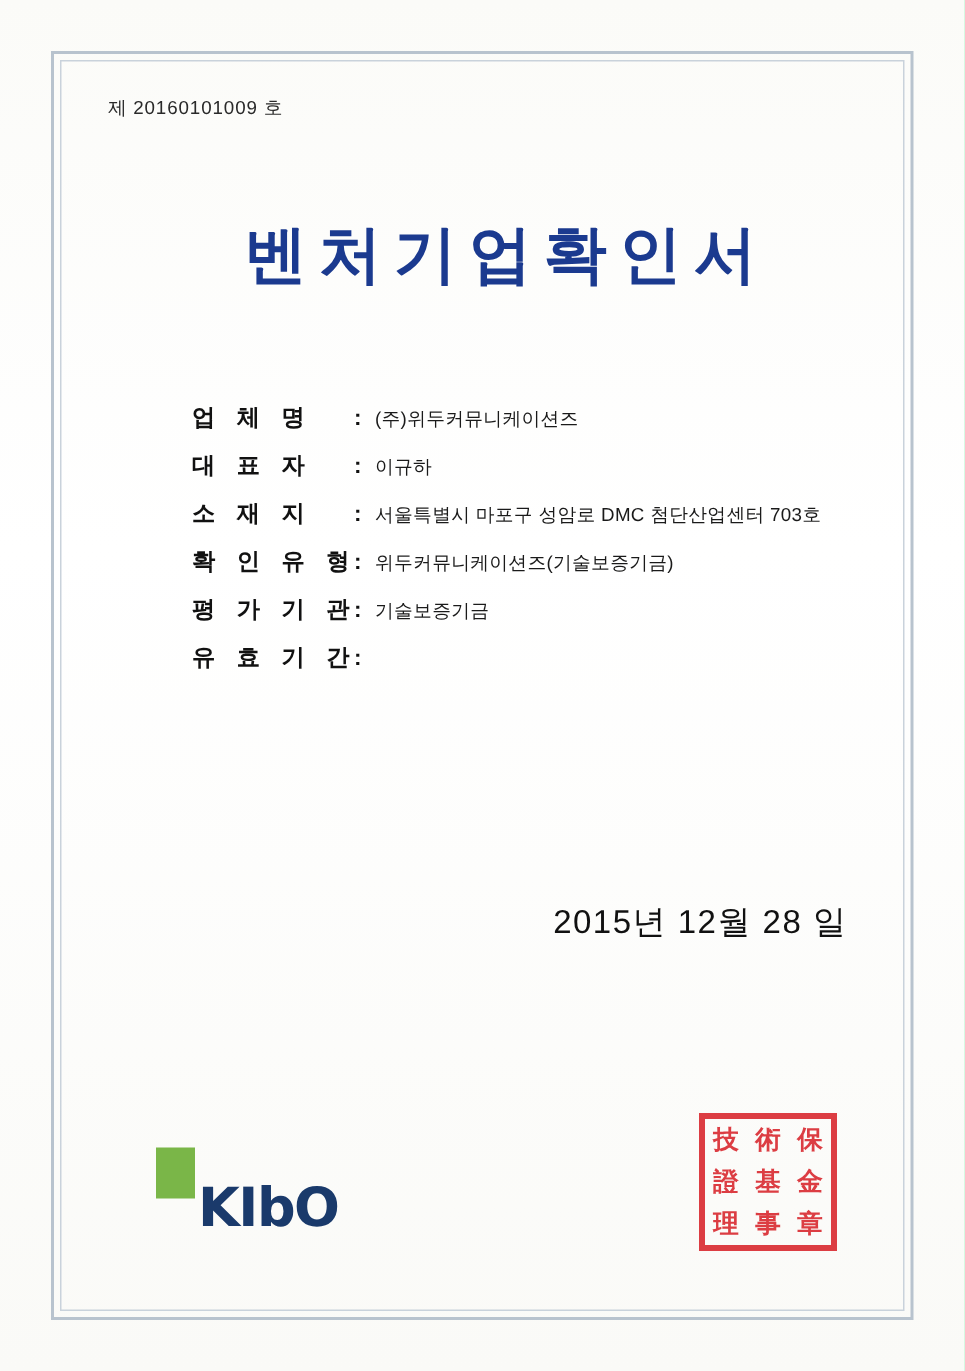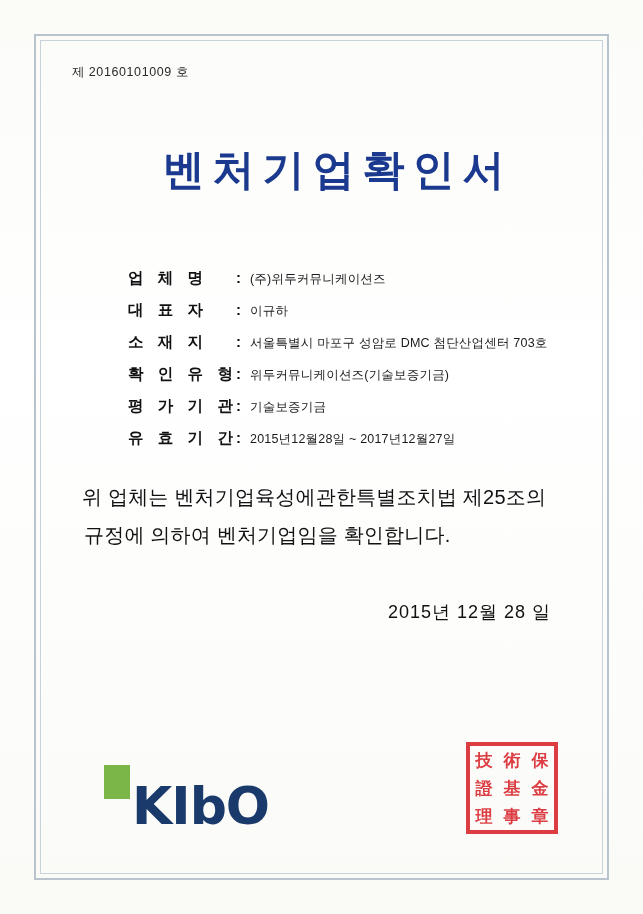--- a/index.html
+++ b/index.html
@@ -111,23 +111,23 @@
     width: 486px;
     font-size: 20px;
     line-height: 38px;
     color: #111111;
     letter-spacing: 0.2px;
   }
   .statement .ln { display: block; }
   .statement .ln2 { padding-left: 2px; }
   .date-line {
     position: absolute;
-    right: 92px;
+    right: 78px;
     top: 600px;
-    font-size: 18px;
+    font-size: 22px;
     color: #111111;
     letter-spacing: 1px;
     white-space: nowrap;
   }
   
   .footer {
     position: absolute;
     left: 104px;
     top: 762px;
     display: flex;
@@ -138,21 +138,21 @@
     align-items: center;
     height: 40px;
   }
   .logo-mark {
     width: 26px;
     height: 34px;
     background: #7ab648;
     margin-right: 2px;
   }
   .logo-text {
-    font-size: 52px;
+    font-size: 36px;
     font-weight: bold;
     color: #1a3a6b;
     letter-spacing: -1px;
     font-family: "DejaVu Sans", sans-serif;
     line-height: 34px;
     margin-top: 48px;
   }
   .issuer {
     margin-left: 18px;
     font-size: 25px;
@@ -222,28 +222,23 @@
       <div class="field-value">위두커뮤니케이션즈(기술보증기금)</div>
     </div>
     <div class="field-row">
       <div class="field-label">평 가 기 관</div>
       <div class="field-colon">:</div>
       <div class="field-value">기술보증기금</div>
     </div>
     <div class="field-row">
       <div class="field-label">유 효 기 간</div>
       <div class="field-colon">:</div>
-      <div class="field-value">2015년12월28일 ~ 2017년12월27일</div>
-    </div>
-  </div>
-
-  <div class="statement">
-    <span class="ln">위 업체는 벤처기업육성에관한특별조치법 제25조의</span>
-    <span class="ln ln2">규정에 의하여 벤처기업임을 확인합니다.</span>
-  </div>
+    </div>
+  </div>
+
 
   <div class="date-line">2015년 12월 28 일</div>
 
   <div class="footer">
     <div class="logo">
       <div class="logo-mark"></div>
       <div class="logo-text">KIbO</div>
     </div>
   </div>
 

